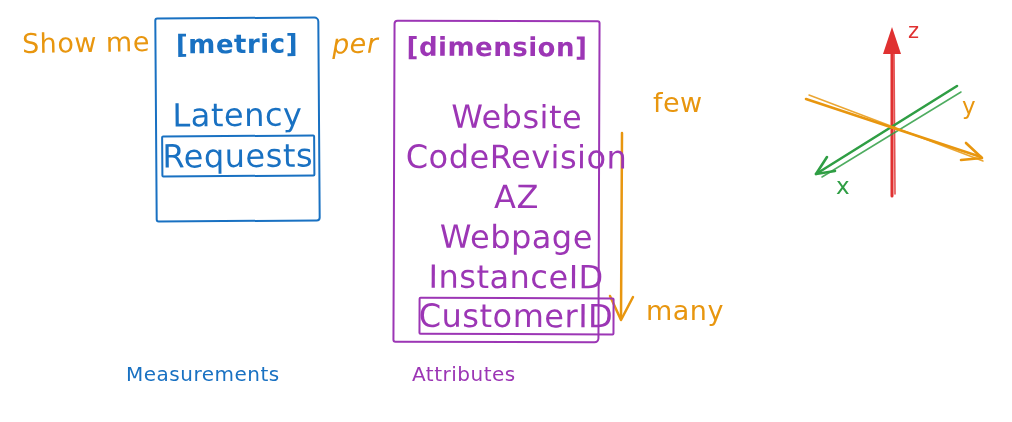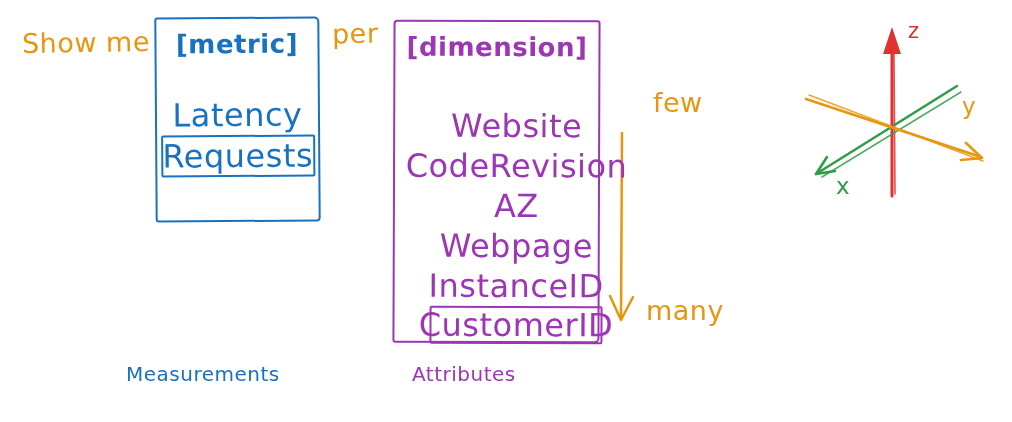--- a/index.html
+++ b/index.html
@@ -9,43 +9,43 @@
   .arrows { position:absolute; left:0; top:0; width:1012px; height:422px; pointer-events:none; }
 
   .label { position:absolute; font-size:27px; font-weight:500; letter-spacing:0.5px; white-space:nowrap; }
   .orange { color:var(--orange); }
   .blue   { color:var(--blue); }
   .purple { color:var(--purple); }
   .red    { color:var(--red); }
   .green  { color:var(--green); }
 
   .show-me { left:22px; top:27px; transform:rotate(-1deg); }
-  .per     { left:332px; top:18px; transform:rotate(-1deg); }
+  .per     { left:332px; top:28px; transform:rotate(-1deg);font-style:italic; }
   .few     { left:653px; top:87px;text-align:center; }
   .many    { left:646px; top:295px; }
 
   .box { position:absolute; border:2.2px solid; display:flex; flex-direction:column; align-items:center; background:transparent; }
   .metric-box {
     left:155px; top:17px; width:165px; height:205px;
     border-color:var(--blue); color:var(--blue);
     border-radius:3px 5px 4px 3px; transform:rotate(-0.4deg);
   }
   .dimension-box {
     left:393px; top:20px; width:207px; height:323px;
     border-color:var(--purple); color:var(--purple);
     border-radius:4px 3px 5px 3px; transform:rotate(0.2deg);
   }
   .box-header { font-size:26px; line-height:30px; margin-top:10px; letter-spacing:0.5px; white-space:nowrap;font-weight:bold; }
   .box-items { display:flex; flex-direction:column; align-items:center; width:100%; }
   .metric-box .box-items { margin-top:36px; }
-  .dimension-box .box-items { margin-top:44px;padding-left:40px; }
+  .dimension-box .box-items { margin-top:35px;padding-left:40px; }
   .box-item { font-size:32px; line-height:40px; text-align:left; letter-spacing:0.5px; white-space:nowrap; }
   .selected-box { border:2px solid; display:flex; justify-content:center; align-items:center; }
   .metric-box .selected-box { width:154px; height:42px; border-color:var(--blue); border-radius:2px; }
-  .dimension-box .selected-box { width:173px; height:38px; border-color:var(--purple); border-radius:2px; }
+  .dimension-box .selected-box { width:196px; height:38px; border-color:var(--purple); border-radius:2px; }
   .selected-box .box-item { line-height:34px; }
 
   .caption { position:absolute; font-size:20px; font-weight:500; letter-spacing:0.5px; white-space:nowrap; }
   .caption-measurements { left:126px; top:362px; }
   .caption-attributes { left:412px; top:362px; }
 
   .axis-label { position:absolute; font-size:23px; font-weight:500; }
   .axis-z { left:908px; top:19px; font-size:21px; }
   .axis-y { left:962px; top:93px; }
   .axis-x { left:836px; top:173px; }

